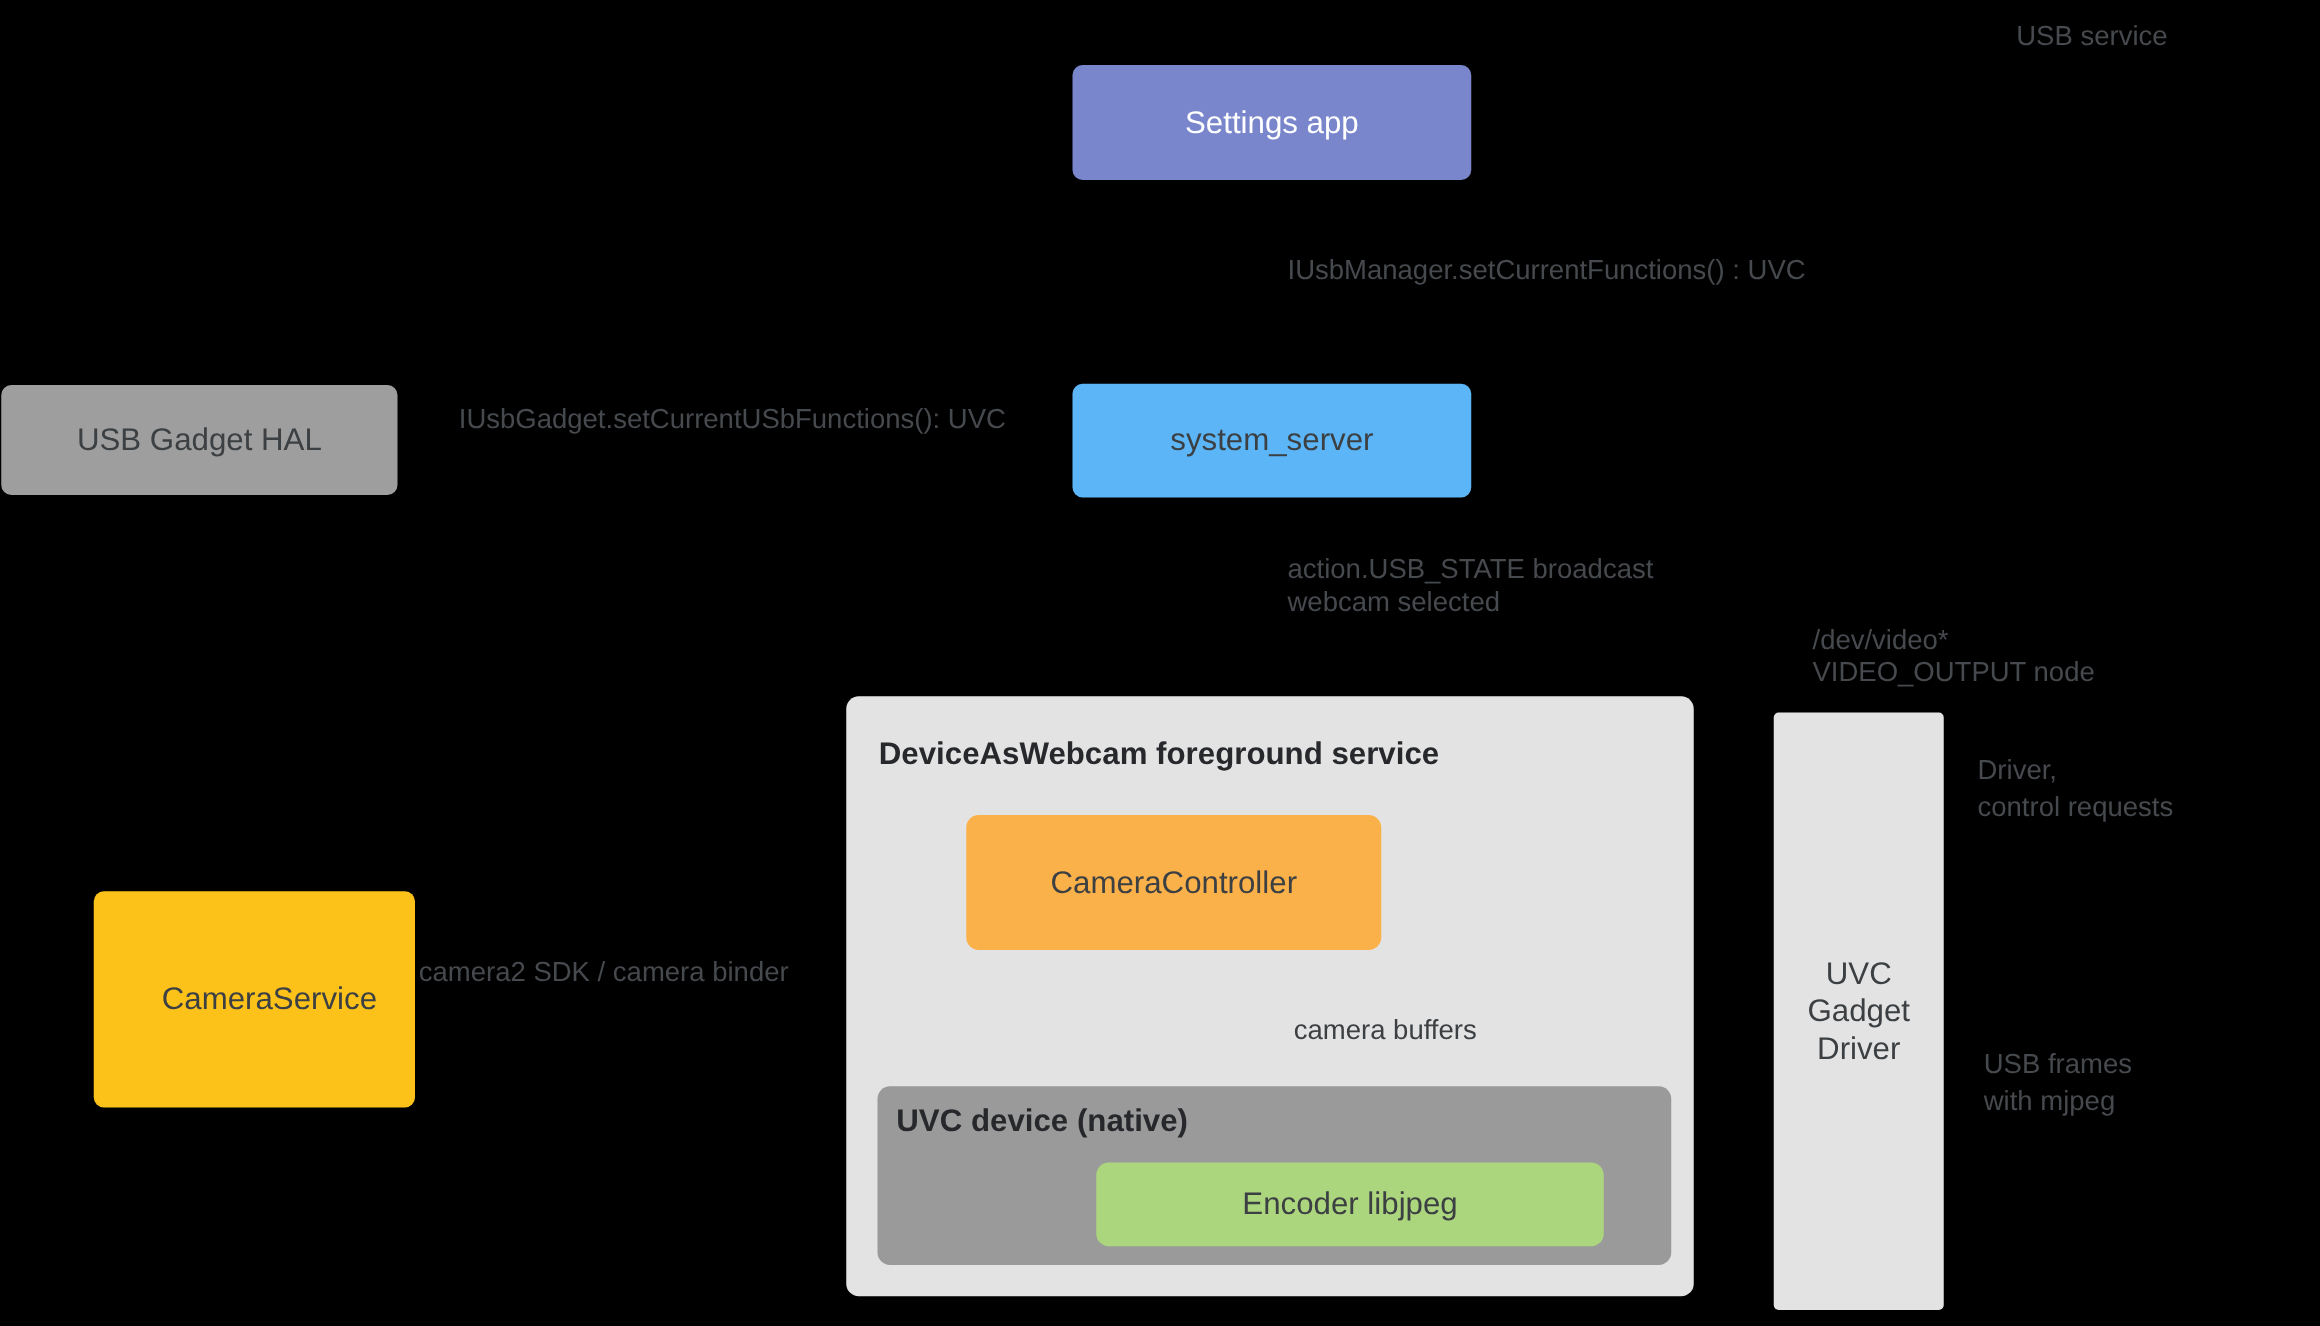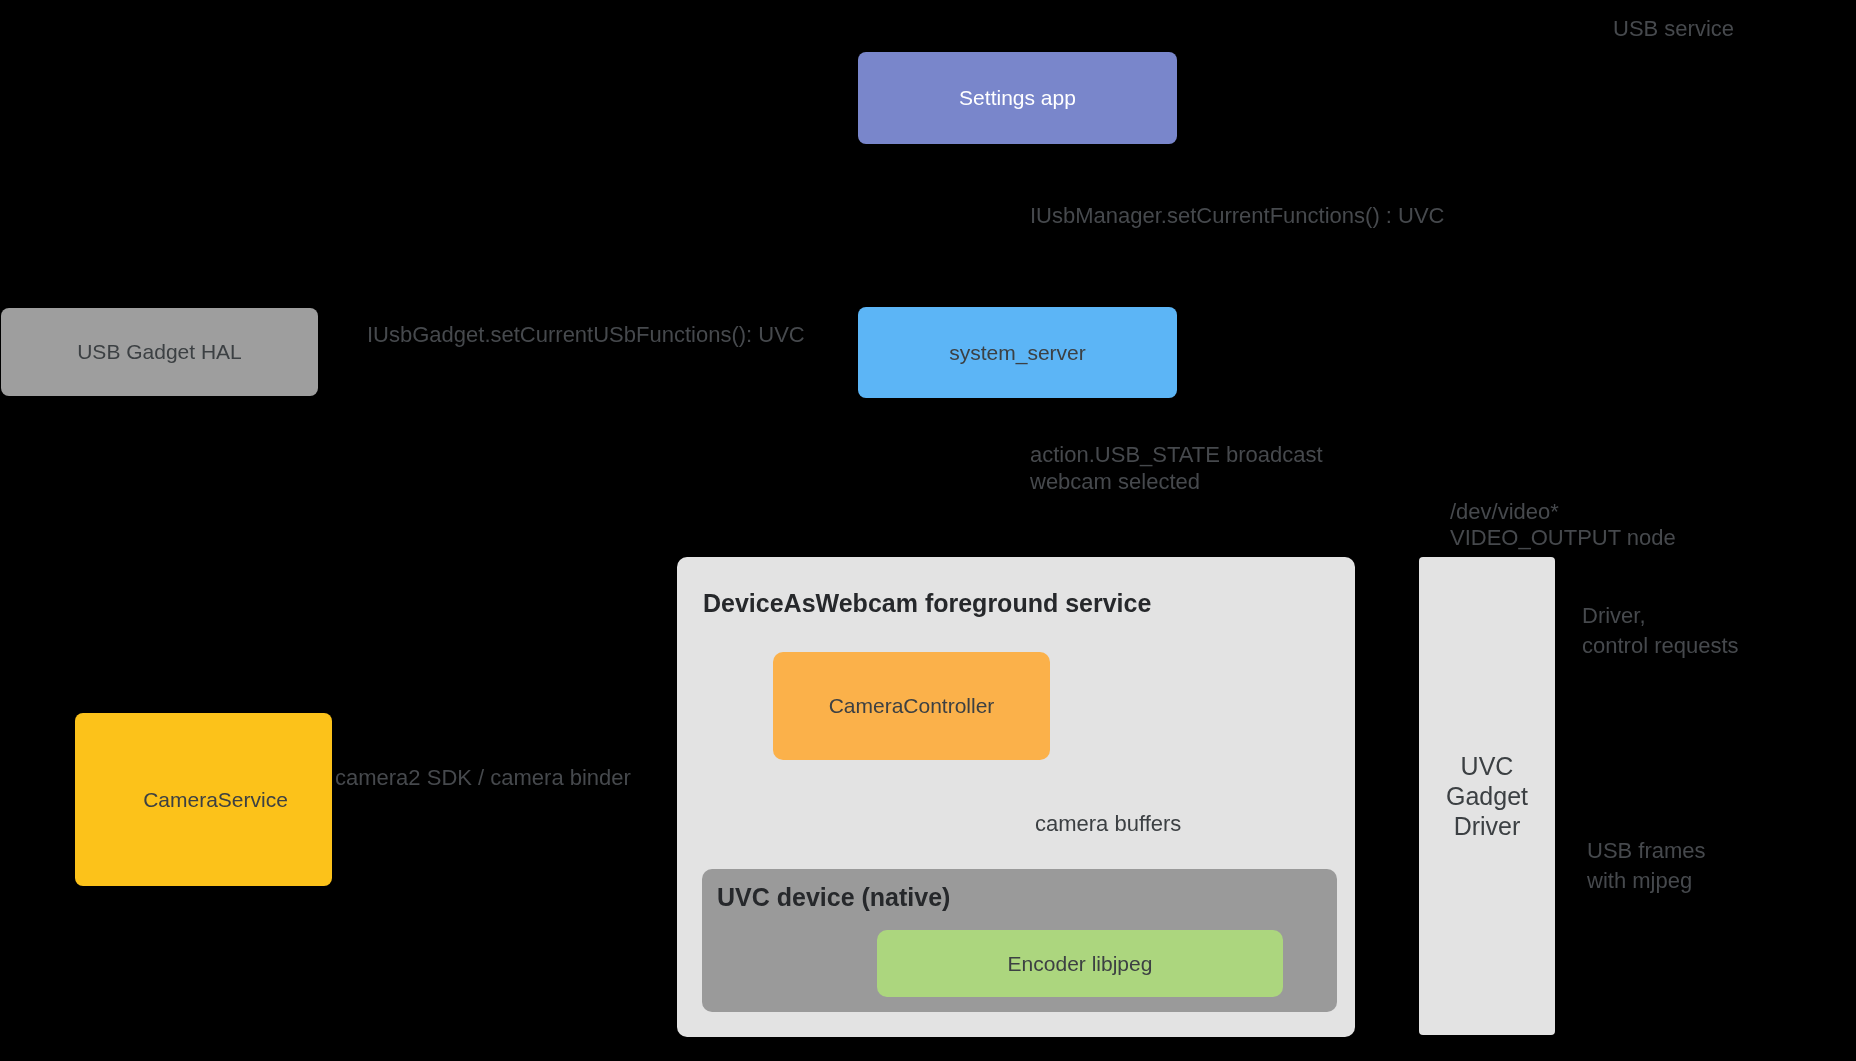--- a/index.html
+++ b/index.html
@@ -2,29 +2,29 @@
 <html><head>
 <meta charset="utf-8">
 <style>
   html,body{margin:0;padding:0;background:#000;}
   .stage{
     position:relative;width:1856px;height:1061px;background:#000;
     font-family:"Liberation Sans","DejaVu Sans",sans-serif;overflow:hidden;
   }
   .node{
     position:absolute;display:flex;align-items:center;justify-content:center;
-    text-align:center;font-size:21px;color:#3C4043;
+    text-align:center;font-size:25px;color:#3C4043;
   }
-  .r8{border-radius:8px;} .r10{border-radius:10px;} .r4{border-radius:4px;}
+  .r8{border-radius:8px;} .r10{border-radius:10px;} .r4{border-radius:4px;margin-top:13px;}
   .settings-app{left:858px;top:52px;width:319px;height:92px;background:#7986CB;color:#FFFFFF;}
   .system-server{left:858px;top:307px;width:319px;height:91px;background:#5CB5F6;}
   .usb-gadget-hal{left:1px;top:308px;width:317px;height:88px;background:#9E9E9E;}
   .camera-service{left:75px;top:713px;width:233px;height:173px;background:#FCC21A;padding-left:24px;}
   .container-box{left:677px;top:557px;width:678px;height:480px;background:#E3E3E3;}
-  .camera-controller{left:773px;top:652px;width:277px;height:108px;background:#FBB14A;}
+  .camera-controller{left:773px;top:652px;width:332px;height:108px;background:#FBB14A;}
   .uvc-device{left:702px;top:869px;width:635px;height:143px;background:#9A9A9A;}
   .encoder{left:877px;top:930px;width:406px;height:67px;background:#ACD67E;text-align:right;}
   .uvc-gadget-driver{left:1419px;top:557px;width:136px;height:478px;background:#E3E3E3;
     white-space:pre-line;line-height:30px;font-size:25px;}
   .boldtitle{
     position:absolute;font-size:25px;font-weight:bold;color:#26282B;white-space:nowrap;
   }
   .title-foreground{left:703px;top:589px;}
   .title-uvcdevice{left:717px;top:883px;}
   .ann{

